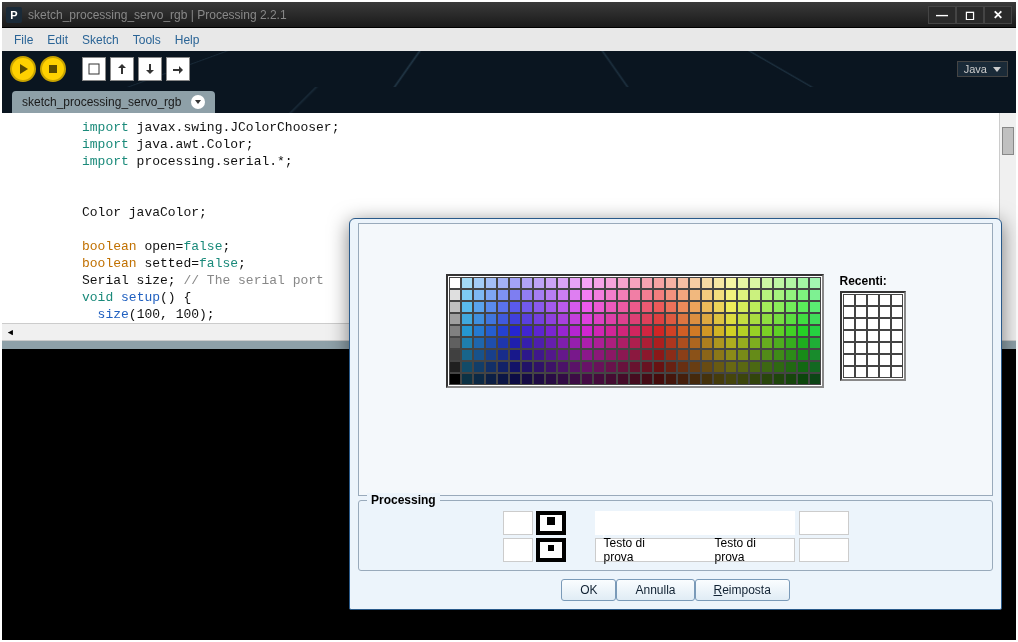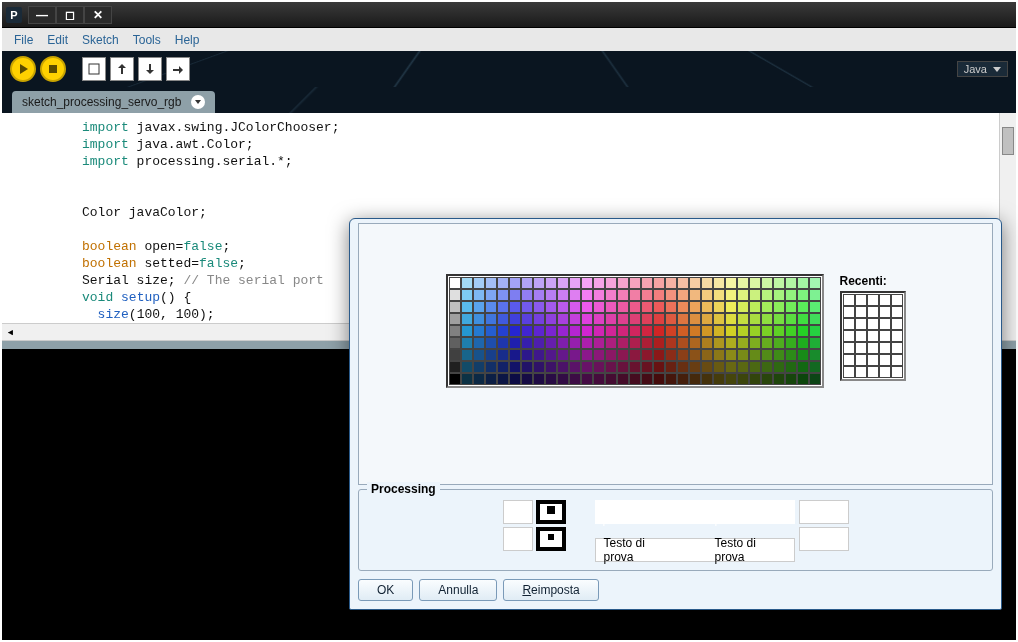--- a/index.html
+++ b/index.html
@@ -98,40 +98,41 @@
   .preview-box { border:1px solid #9ab; border-radius:3px; margin-top:4px; padding:4px 8px 8px 8px; position:relative;}
   .preview-label { font-size:12px; font-weight:bold; position:relative; top:-12px; background:#ecf4fb; display:inline-block; padding:0 4px;}
   .preview-content { display:flex; justify-content:center; gap:4px; margin-top:-8px;}
   .pv-left { display:grid; grid-template-columns: 30px 30px; grid-template-rows: 24px 24px; gap:3px;}
   .pv-left .a { background:#fff; border:1px solid #ccc;}
   .pv-left .b { background:#fff; border:4px solid #000;}
   .pv-left .c { background:#fff; border:1px solid #ccc;}
   .pv-left .d { background:#fff; border:4px solid #000;}
   .pv-left .d::after{ content:""; display:block; width:6px; height:6px; background:#000; margin:3px auto;}
   .pv-left .b::after{ content:""; display:block; width:8px; height:8px; background:#000; margin:2px auto;}
-  .pv-mid { display:flex; flex-direction:column; gap:14px;margin-left:25px; }
+  .pv-mid { display:flex; flex-direction:column; gap:3px;margin-left:25px; }
   .pv-mid div { width:200px; height:24px; display:flex; align-items:center; justify-content:flex-start; padding:0 8px; font-size:12px; gap: 40px;}
   .pv-mid .r1 { background:#fff; color:#fff; }
   .pv-mid .r2 { background:#fff; color:#000; border:1px solid #ccc;}
   .pv-right { display:flex; flex-direction:column; gap:3px;}
   .pv-right div { width:50px; height:24px; background:#fff; border:1px solid #ccc;}
 
-  .dlg-buttons { display:flex; gap:6px; padding:8px 0 2px 0;}
+  .dlg-buttons { display:flex; justify-content:center; padding:8px 0 2px 0;}
   .dlg-buttons button { background:linear-gradient(#fafdff,#e0ecf5); border:1px solid #7a9ab8; border-radius:3px; padding:3px 18px; font-size:12px; color:#123;}
   .dlg-buttons button u { text-decoration: underline;}
 
 </style>
 </head>
 <body>
 
 <div class="outer">
 <div class="app">
 
   <div class="titlebar">
     <div class="app-icon">P</div>
+    <div class="title">sketch_processing_servo_rgb | Processing 2.2.1</div>
     <div class="win-btns">
       <div class="win-btn">—</div>
       <div class="win-btn">◻</div>
       <div class="win-btn close">✕</div>
     </div>
   </div>
 
   <div class="menubar">
     <div class="item">File</div>
     <div class="item">Edit</div>

